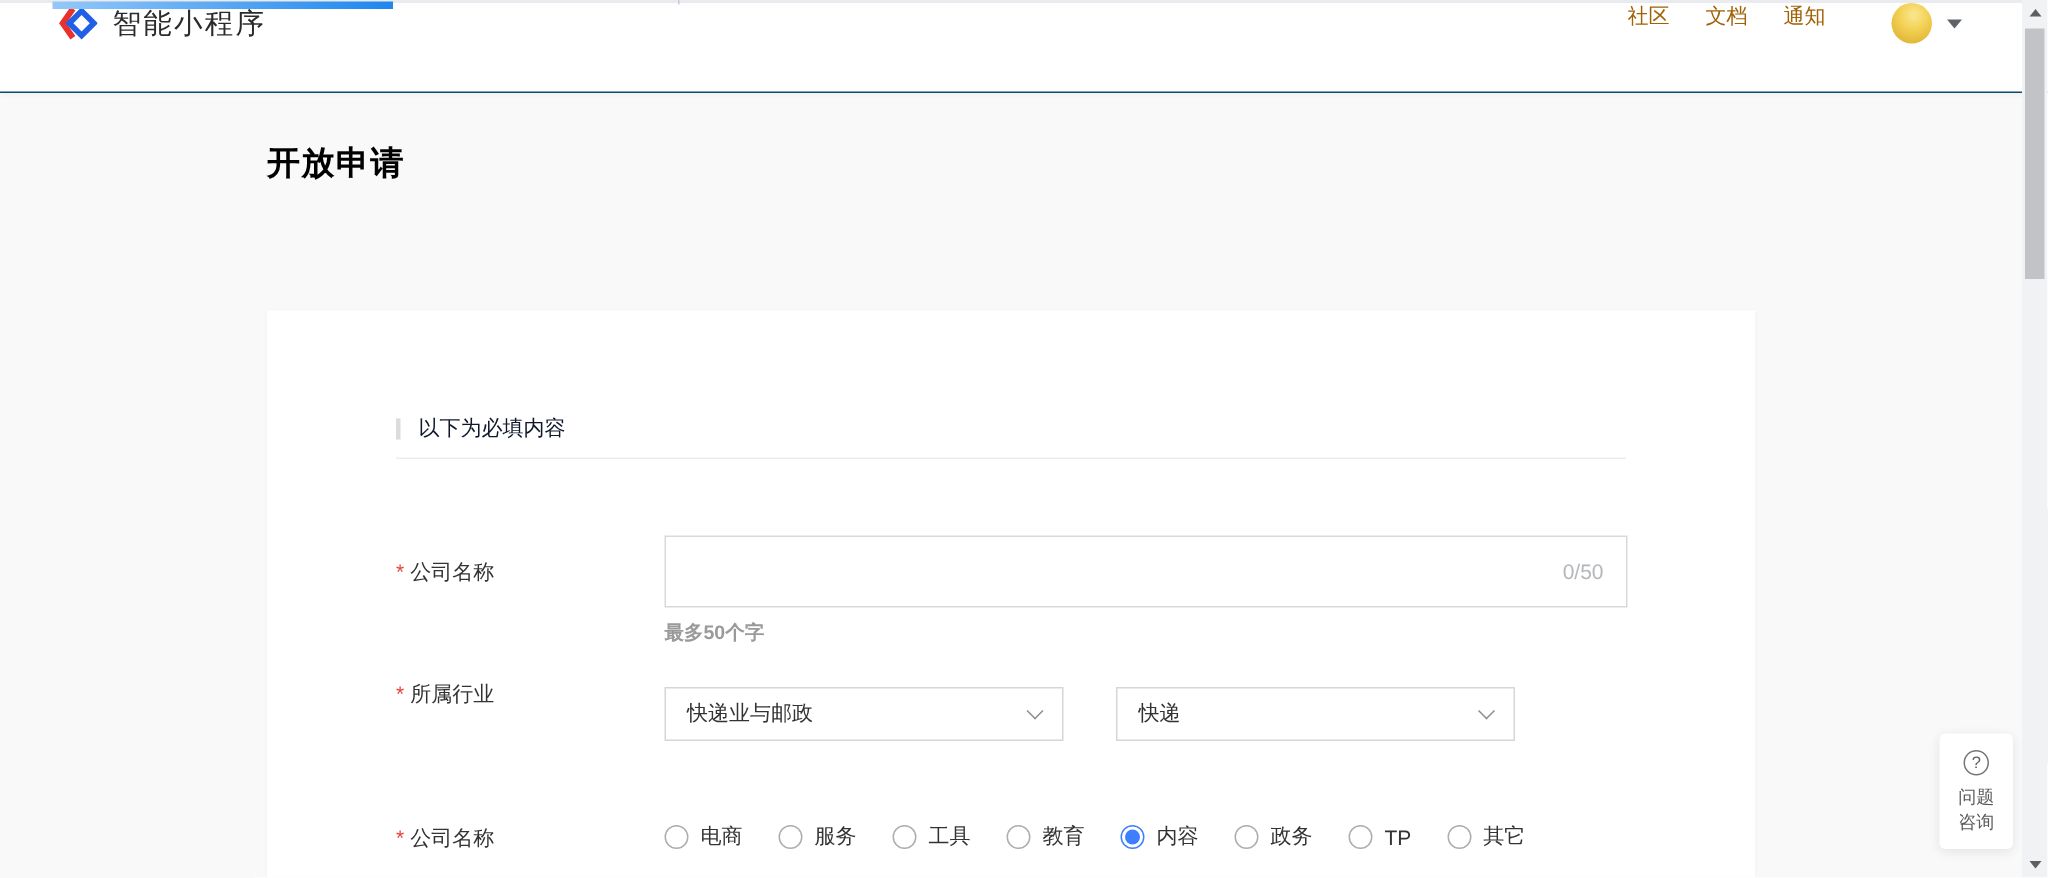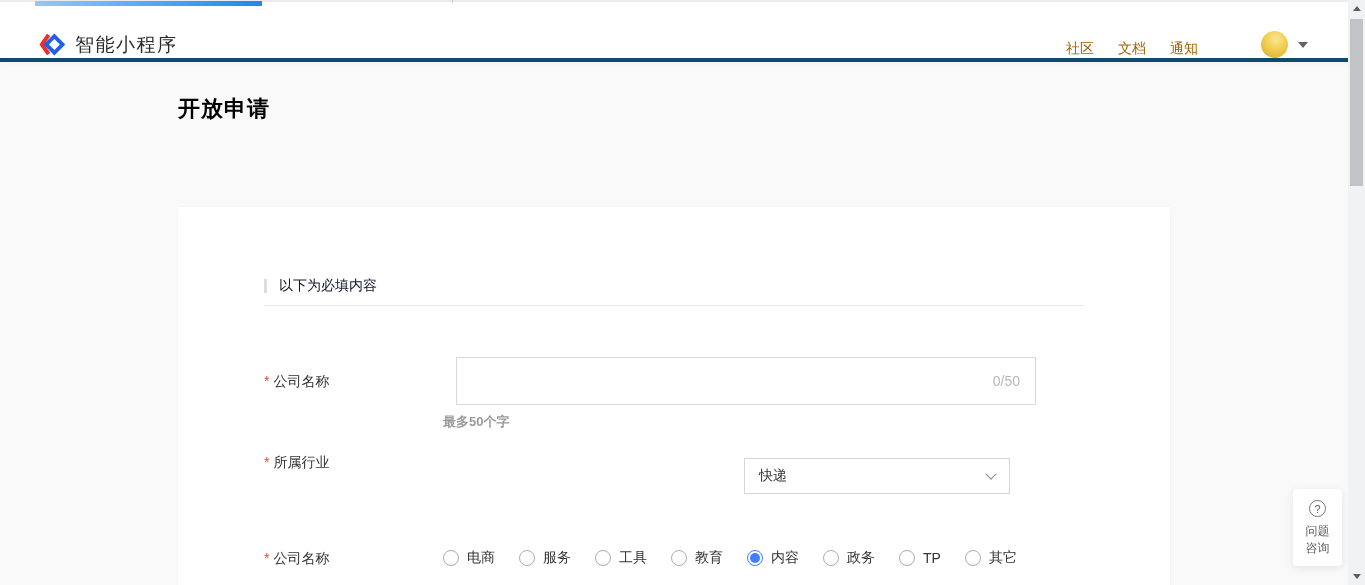--- a/index.html
+++ b/index.html
@@ -8,22 +8,22 @@
   #app { position:relative; width:1365px; height:585px; background:#f9f9fa; overflow:hidden; }
 
   
   .browser-hairline { position:absolute; top:0; left:0; width:100%; height:2px; background:#e9ebee; z-index:6; }
   .tab-sep { position:absolute; top:0; left:452px; width:1px; height:3px; background:#c8cbd0; z-index:7; }
   .loading-bar { position:absolute; top:1px; left:35px; width:227px; height:5px;
                  background:linear-gradient(90deg,#93c8f8,#1e87f0); z-index:8; }
 
   
   header { position:absolute; top:2px; left:0; width:100%; height:60px; background:#fff;
-           border-bottom:4px solid #0c4a6e; box-shadow:0 1px 4px rgba(0,0,0,.04);
-           display:flex; align-items:flex-end; padding:0 57px 0 38px; z-index:3;gap:19px; }
+           border-bottom:1px solid #0c4a6e; box-shadow:0 1px 4px rgba(0,0,0,.04);
+           display:flex; align-items:flex-start; padding:0 57px 0 38px; z-index:3; }
   .logo { display:flex; align-items:center; gap:10px; cursor:pointer; }
   .logo-text { font-size:19px; color:#2b2b2b; letter-spacing:1.5px; font-weight:500; }
   nav { margin-left:auto; display:flex; gap:24px; }
   .nav-item { font-size:14px; color:#a16207; cursor:pointer; text-decoration:none; }
   .avatar-group { display:flex; align-items:center; gap:10px; margin-left:44px; cursor:pointer; }
   .avatar { width:27px; height:27px; border-radius:50%;
             background:radial-gradient(circle at 55% 30%, #f8e387 8%, #f2d155 40%, #e3b93a 75%, #d8ae2f); }
   .caret { width:0; height:0; border-left:5px solid transparent; border-right:5px solid transparent;
            border-top:6px solid #5f6368; }
 
@@ -38,21 +38,21 @@
   .card { position:absolute; left:178px; top:207px; width:992px; height:400px; background:#fff;
           box-shadow:0 0 4px rgba(0,0,0,.03); }
   .sec-head { position:absolute; left:86px; top:70px; display:flex; align-items:center; gap:12px;
               font-size:14px; color:#0f172a; }
   .sec-bar { width:3px; height:14px; background:#dcdcdc; }
   .divider { position:absolute; left:86px; top:98px; width:820px; height:1px; background:#ececec; }
 
   .flabel { position:absolute; left:86px; font-size:14px; color:#333; }
   .req { color:#e0483e; margin-right:4px; }
 
-  .input-wrap { position:absolute; left:278px; top:150px; width:580px; height:48px; }
+  .input-wrap { position:absolute; left:265px; top:150px; width:642px; height:48px; }
   .input-wrap input { width:100%; height:100%; border:1px solid #d9d9d9; background:#fff;
                       font-size:14px; padding:0 64px 0 14px; color:#333; outline:none;
                       font-family:inherit; }
   .counter { position:absolute; right:16px; top:0; height:48px; display:flex; align-items:center;
              font-size:14px; color:#b4b7bc; pointer-events:none; }
   .helper { position:absolute; left:265px; top:206px; font-size:13px; color:#9a9a9a;font-weight:bold; }
 
   .select { position:absolute; top:251px; width:266px; height:36px; border:1px solid #d6d6d6;
             background:#fff; display:flex; align-items:center; padding:0 14px; font-size:14px;
             color:#333; cursor:pointer; }
@@ -130,20 +130,24 @@
     <div class="divider"></div>
 
     <label class="flabel" style="top:166px;"><span class="req">*</span><span>公司名称</span></label>
     <div class="input-wrap">
       <input type="text" value="" style="">
       <span class="counter">0/50</span>
     </div>
     <div class="helper">最多50个字</div>
 
     <label class="flabel" style="top:247px;"><span class="req">*</span><span>所属行业</span></label>
+    <div class="select select-1">
+      <span>快递业与邮政</span>
+      <span class="chev"></span>
+    </div>
     <div class="select select-2">
       <span>快递</span>
       <span class="chev"></span>
     </div>
 
     <label class="flabel" style="top:343px;"><span class="req">*</span><span>公司名称</span></label>
     <div class="radio-row" id="radioRow">
         <span class="radio-item">
           <span class="radio-circle"></span>
           <span class="radio-label">电商</span>

